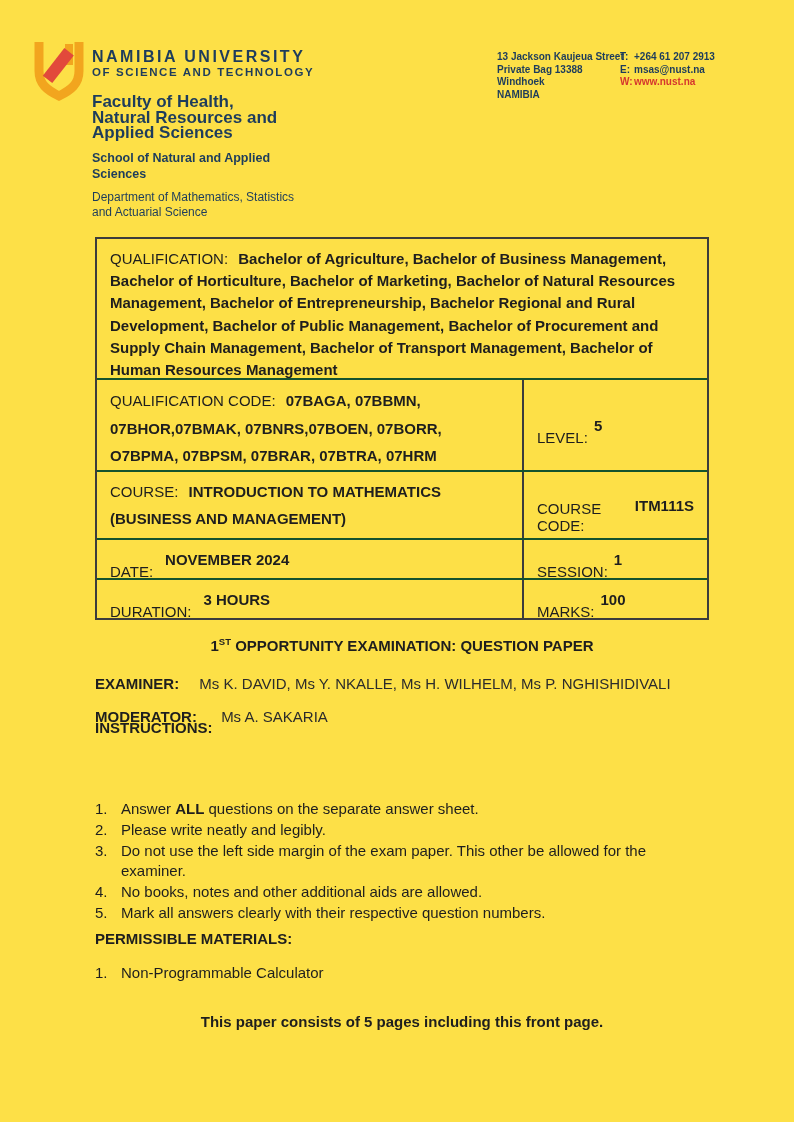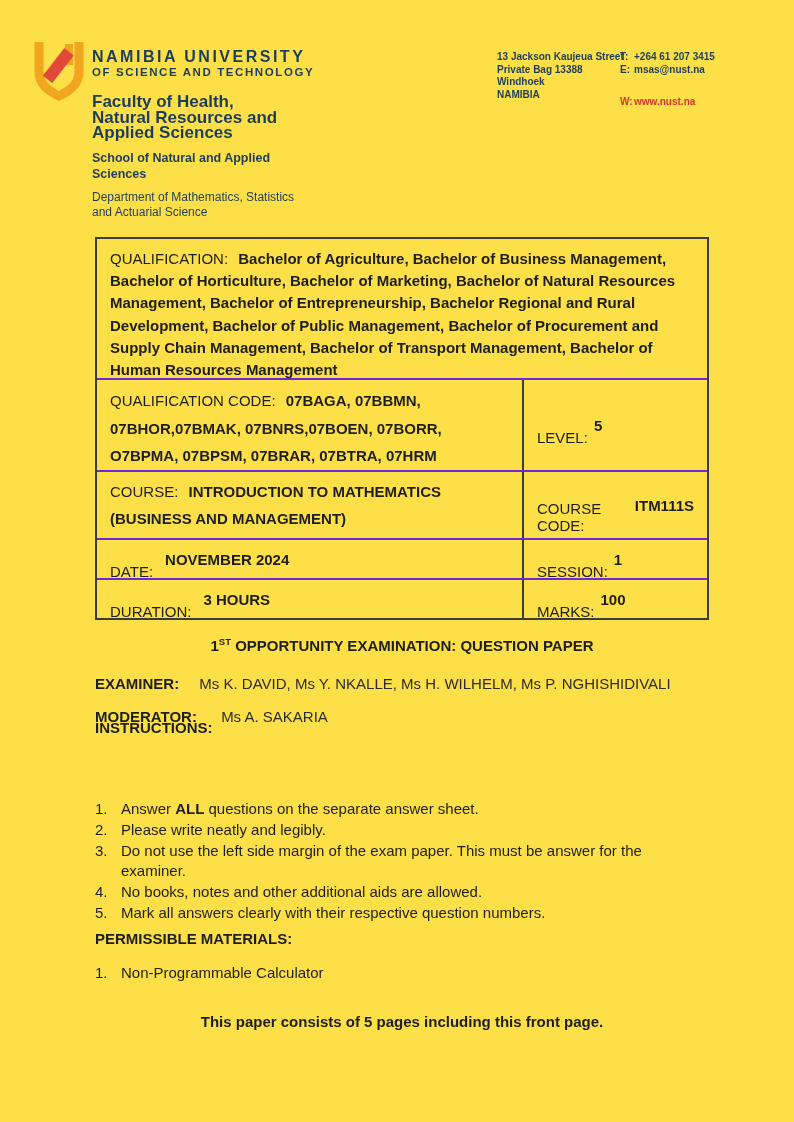--- a/index.html
+++ b/index.html
@@ -20,26 +20,26 @@
   .faculty { position:absolute; left:92px; top:94px; width:195px;
              font-size:17px; font-weight:bold; color:#1d3c5c; line-height:15.5px; }
   .school  { position:absolute; left:92px; top:151px; width:210px;
              font-size:12.5px; font-weight:600; color:#1d3c5c; line-height:15.5px; }
   .dept    { position:absolute; left:92px; top:190px; width:225px;
              font-size:12px;   font-weight:500; color:#1d3c5c; line-height:14.5px; }
   .addr { position:absolute; left:497px; top:51px; font-size:10px; font-weight:600;
           color:#1d3c5c; line-height:12.5px; }
   .tel  { position:absolute; left:620px; top:51px; font-size:10px; font-weight:600;
           color:#1d3c5c; line-height:12.5px; }
-  .tel .web { color:#d5362e;margin-top:20px; }
+  .tel .web { color:#d5362e; }
   .tel .lbl { display:inline-block; width:14px; }
   
   .doc-table { position:absolute; left:95px; top:237px; width:614px;
                border:2px solid #3c3c3c; box-sizing:border-box; font-size:15px; }
-  .t-row { display:flex; border-top:2px solid #6d28d9; box-sizing:border-box; }
+  .t-row { display:flex; border-top:2px solid #14532d; box-sizing:border-box; }
   .t-row.first { border-top:none; }
   .cell { box-sizing:border-box; padding:0 13px; }
   .cell-l { width:427px; border-right:2px solid #3c3c3c; }
   .cell-r { flex:1; display:flex; align-items:center;border-radius:23px; }
   .row-qual   { height:139px; }
   .row-qual .cell { width:100%; border-right:none; padding-top:9px; line-height:22.2px; }
   .row-code   { height:92px; }
   .row-code .cell-l { padding-top:7px; line-height:27.5px; }
   .row-course { height:68px; }
   .row-course .cell-l { display:flex; align-items:center; line-height:27px; }
@@ -90,21 +90,21 @@
   <div class="dept">Department of Mathematics, Statistics and Actuarial Science</div>
 
   <div class="addr">
     <div>13 Jackson Kaujeua Street</div>
     <div>Private Bag 13388</div>
     <div>Windhoek</div>
     <div>NAMIBIA</div>
   </div>
 
   <div class="tel">
-    <div><span class="lbl">T:</span><span>+264 61 207 3415</span></div>
+    <div><span class="lbl">T:</span><span>+264 61 207 2913</span></div>
     <div><span class="lbl">E:</span><span>msas@nust.na</span></div>
     <div class="web"><span class="lbl">W:</span><span>www.nust.na</span></div>
   </div>
 
   <div class="doc-table">
     <div class="t-row first row-qual">
       <div class="cell">
         <span class="lab">QUALIFICATION:</span>
         <span class="val gap-s">Bachelor of Agriculture, Bachelor of Business Management, Bachelor of Horticulture, Bachelor of Marketing, Bachelor of Natural Resources Management, Bachelor of Entrepreneurship, Bachelor Regional and Rural Development, Bachelor of Public Management, Bachelor of Procurement and Supply Chain Management, Bachelor of Transport Management, Bachelor of Human Resources Management</span>
       </div>
@@ -171,21 +171,21 @@
     <div class="num-item">
       <span class="mk">1.</span>
       <span class="tx"><span>Answer </span><span class="blab">ALL</span><span> questions on the separate answer sheet.</span></span>
     </div>
     <div class="num-item">
       <span class="mk">2.</span>
       <span class="tx">Please write neatly and legibly.</span>
     </div>
     <div class="num-item">
       <span class="mk">3.</span>
-      <span class="tx">Do not use the left side margin of the exam paper.  This must be answer for the examiner.</span>
+      <span class="tx">Do not use the left side margin of the exam paper.  This other be allowed for the examiner.</span>
     </div>
     <div class="num-item">
       <span class="mk">4.</span>
       <span class="tx">No books, notes and other additional aids are allowed.</span>
     </div>
     <div class="num-item">
       <span class="mk">5.</span>
       <span class="tx">Mark all answers clearly with their respective question numbers.</span>
     </div>
   </div>

